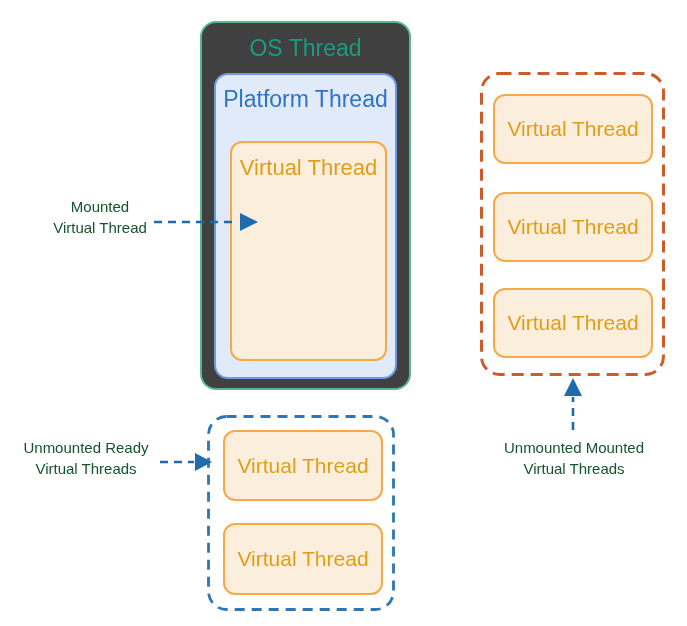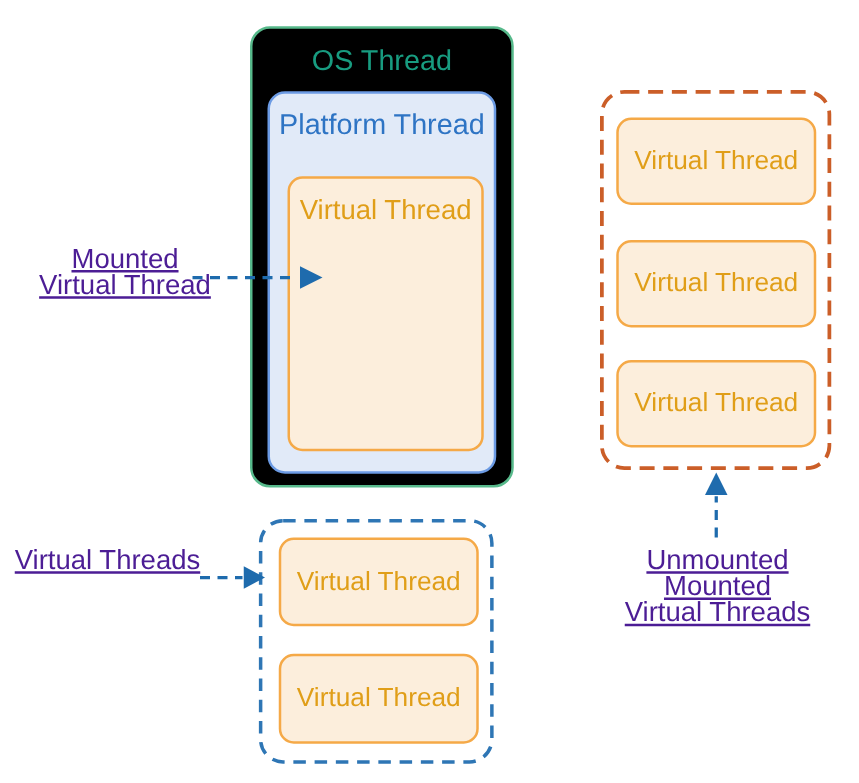--- a/index.html
+++ b/index.html
@@ -7,21 +7,21 @@
     position:relative;
     width:687px;height:626px;
     background:#ffffff;
     font-family:"Liberation Sans", sans-serif;
     overflow:hidden;
   }
   .box{position:absolute;box-sizing:border-box;}
   
   .os-box{
     left:200px;top:21px;width:211px;height:369px;
-    background:#000000;border:2px solid #57B98B;border-radius:16px;
+    background:#404040;border:2px solid #57B98B;border-radius:16px;
   }
   .os-title{
     position:absolute;top:12px;left:0;width:100%;
     text-align:center;font-size:23px;color:#189C80;
   }
   .platform-box{
     left:12px;top:50px;width:183px;height:306px;
     background:#E1EAF8;border:2px solid #6C9BE4;border-radius:14px;
   }
   .platform-title{
@@ -42,21 +42,21 @@
     background:#FCEEDC;border:2px solid #F5A947;border-radius:12px;
     display:flex;align-items:center;justify-content:center;
     font-size:21px;color:#E09E18;
   }
   
   .ready-group{left:207px;top:415px;width:188px;height:196px;}
   .blocked-group{left:480px;top:72px;width:185px;height:304px;}
   
   .annotation{
     position:absolute;text-align:center;
-    font-size:22px;line-height:21px;color:#4c1d95;text-decoration:underline;
+    font-size:15px;line-height:21px;color:#14532d;
   }
   .mounted-label{left:25px;top:196px;width:150px;}
   .ready-label{left:5px;top:437px;width:162px;}
   .blocked-label{left:488px;top:437px;width:172px;}
   .overlay{
     position:absolute;left:0;top:0;width:687px;height:626px;
     pointer-events:none;z-index:5;
   }
 </style>
 </head>
@@ -95,20 +95,21 @@
     <div class="vt-cell" style="left:13px;top:216px;width:160px;height:70px;">
       <span>Virtual Thread</span>
     </div>
   </div>
 
   <div class="annotation mounted-label">
     <div>Mounted</div>
     <div>Virtual Thread</div>
   </div>
   <div class="annotation ready-label">
+    <div>Unmounted Ready</div>
     <div>Virtual Threads</div>
   </div>
   <div class="annotation blocked-label">
     <div>Unmounted Mounted</div>
     <div>Virtual Threads</div>
   </div>
 
   <svg class="overlay" viewBox="0 0 687 626" xmlns="http://www.w3.org/2000/svg">
 
     <rect x="208.5" y="416.5" width="185" height="193" rx="18" fill="none" stroke="#2E76B5" stroke-width="2.8" stroke-dasharray="10 7"></rect>

